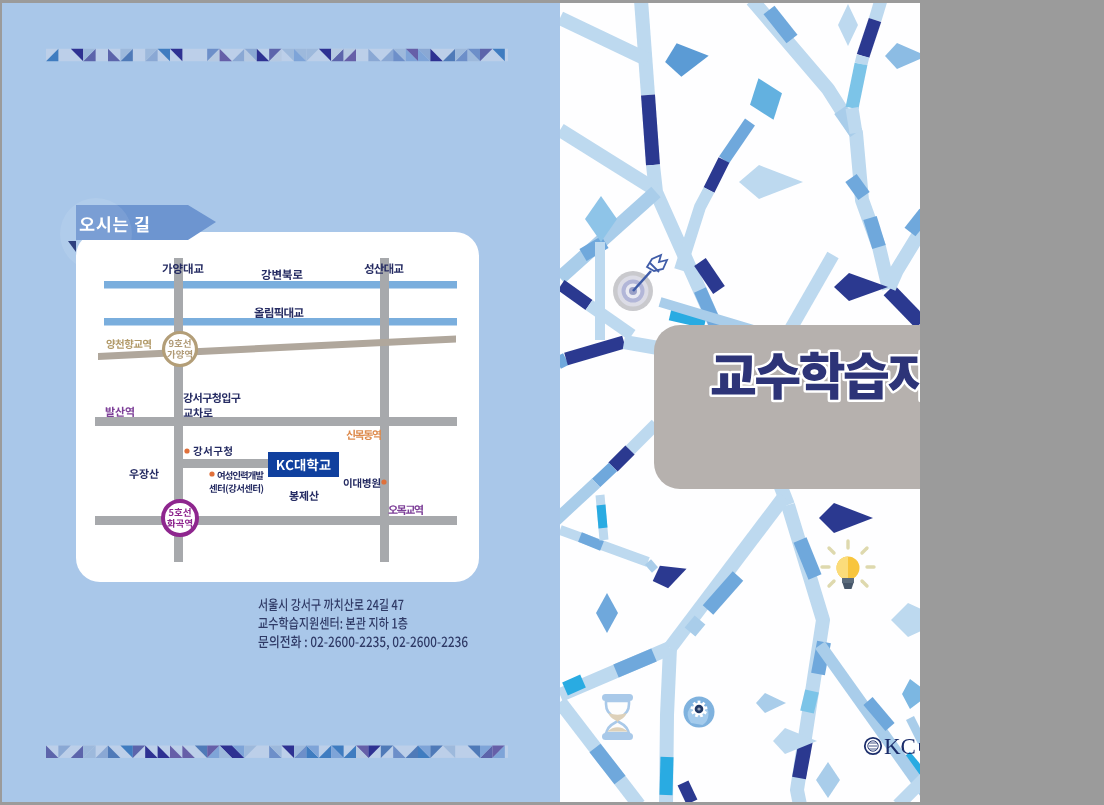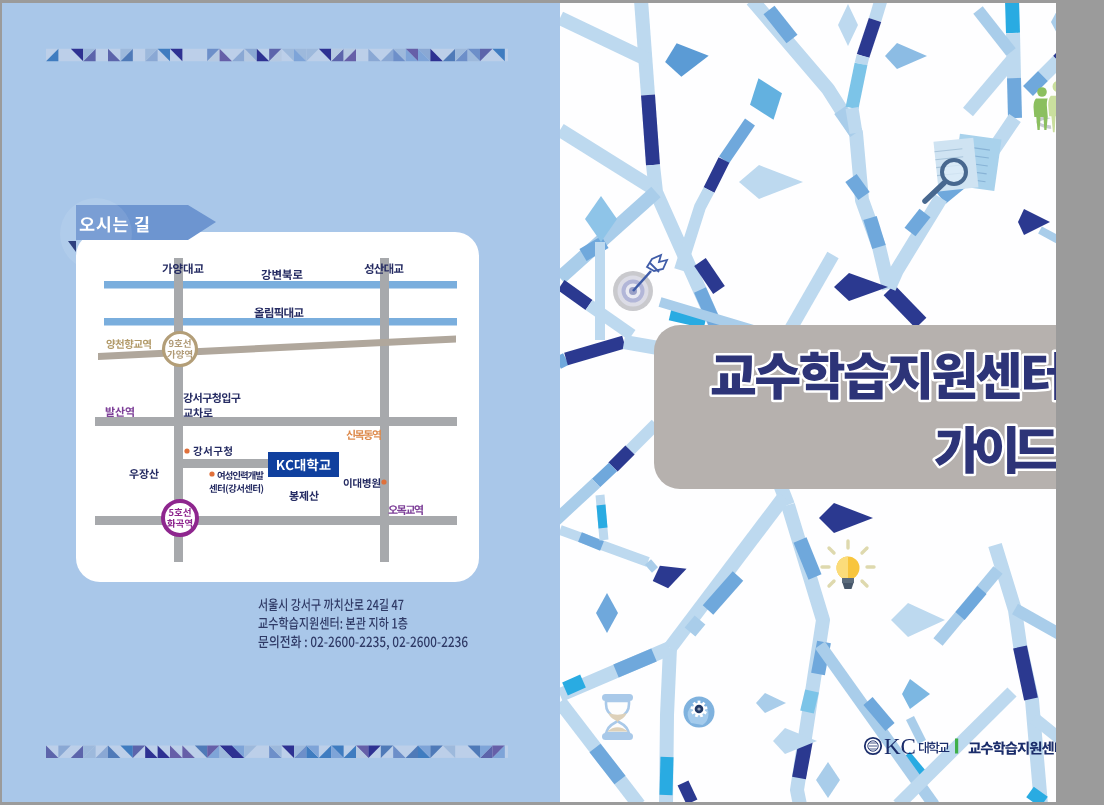--- a/index.html
+++ b/index.html
@@ -1,14 +1,14 @@
 <!DOCTYPE html>
 <html><head><meta charset="utf-8"><style>
 html,body{margin:0;padding:0;background:#9b9b9b;font-family:"Liberation Sans",sans-serif;}
-#page{position:relative;width:1056px;height:805px;overflow:hidden;}
+#page{position:relative;width:920px;height:805px;overflow:hidden;}
 </style></head><body>
 <div id="page">
 <svg width="1104" height="805" viewBox="0 0 1104 805">
 <rect width="1104" height="805" fill="#9b9b9b"></rect>
 <rect x="2" y="3" width="558" height="799" fill="#a9c7e9"></rect>
 <rect x="560" y="3" width="542" height="799" fill="#fefeff"></rect>
 <rect x="46" y="48.8" width="462" height="12.4" fill="#bccfe9"></rect>
       <polygon points="58.4,48.8 58.4,61.199999999999996 46.0,61.199999999999996" fill="#3f7cc0"></polygon>
       <polygon points="70.8,48.8 83.2,48.8 83.2,61.199999999999996" fill="#2e3192"></polygon>
       <polygon points="95.60000000000001,48.8 95.60000000000001,61.199999999999996 83.2,61.199999999999996" fill="#5c64ab"></polygon>

